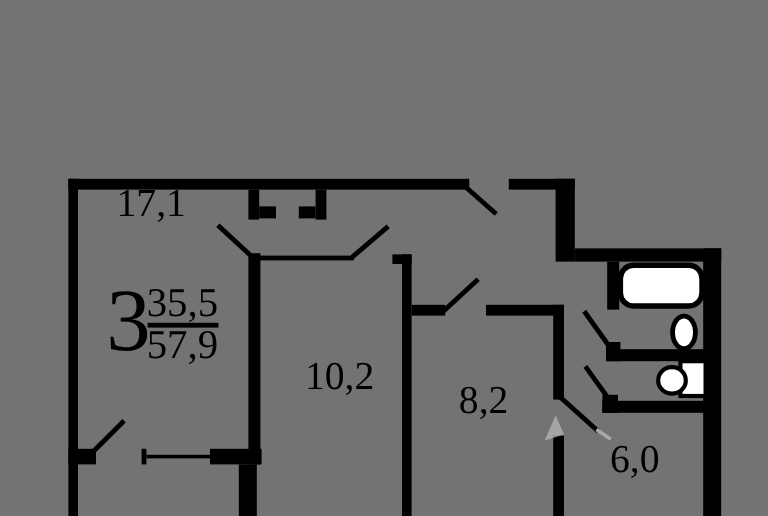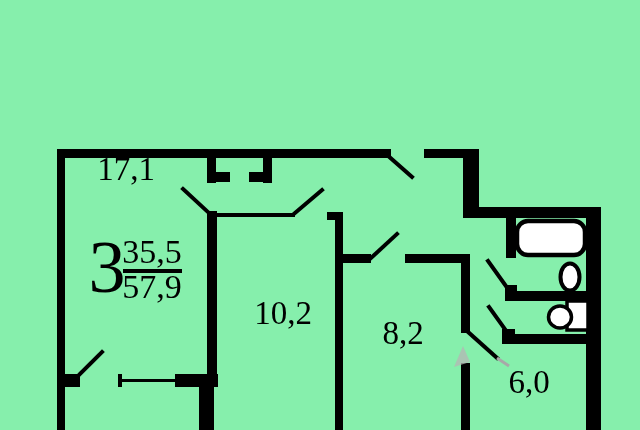--- a/index.html
+++ b/index.html
@@ -1,19 +1,19 @@
 <!DOCTYPE html>
 <html><head>
 <meta charset="utf-8">
 <style>
   html,body{margin:0;padding:0;background:#ffffff;}
   .stage{
     position:relative;
     width:640px;height:430px;
-    background:#86efac;
+    background:#737373;
     overflow:hidden;
     font-family:"Liberation Serif", serif;
   }
   svg{display:block;}
   .wall{fill:#000000;}
   .door{stroke:#000000;stroke-width:4;stroke-linecap:square;}
   .fixture{fill:#ffffff;stroke:#000000;}
   .lbl{fill:#000000;text-anchor:middle;font-family:"Liberation Serif", serif;}
 </style>
 </head>

